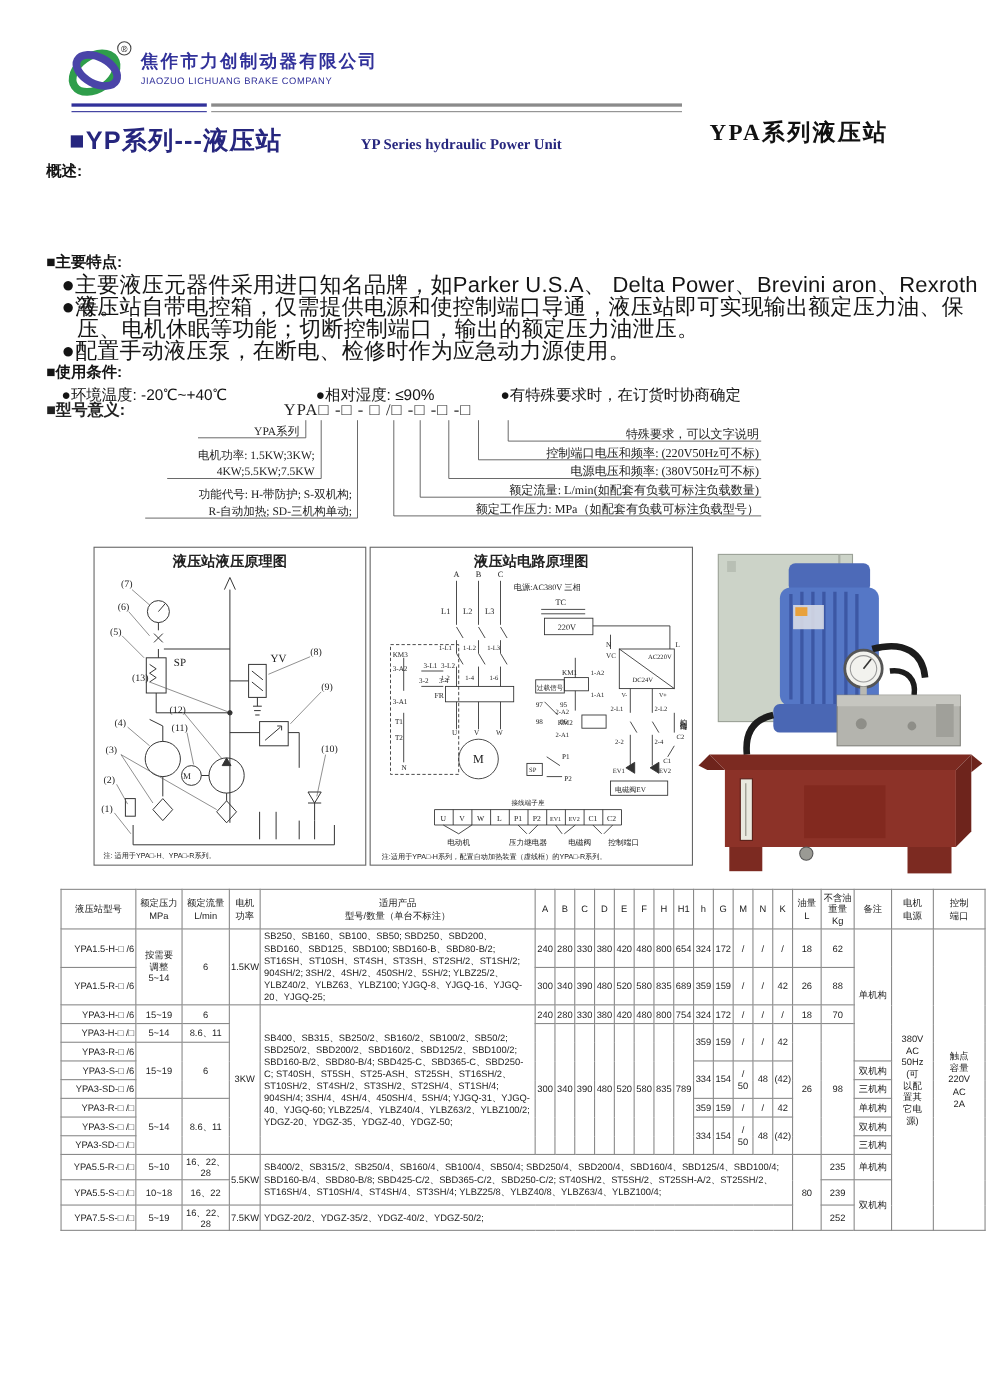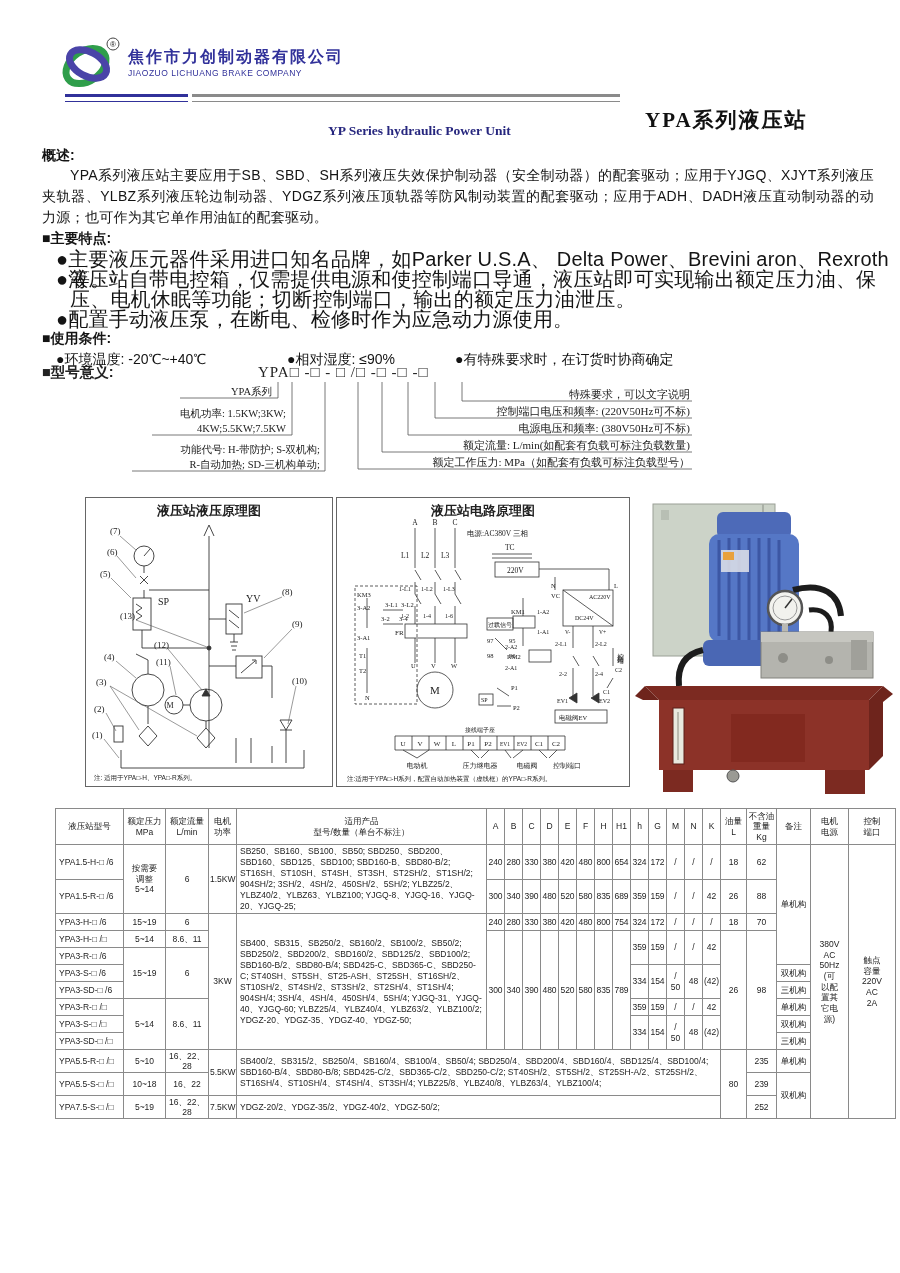--- a/index.html
+++ b/index.html
@@ -25,21 +25,21 @@
   
   .panel{border:1px solid #666;background:#fff;}
   svg text{font-family:"Liberation Serif",serif;fill:#222;}
   .sansT{font-family:"Liberation Sans",sans-serif;}
   
   table.spec{border-collapse:collapse;table-layout:fixed;width:840px;font-size:8.5px;color:#1c1c1c;}
   table.spec td,table.spec th{border:1px solid #8a8a8a;padding:0 1px;text-align:center;vertical-align:middle;
     line-height:1.25;font-weight:normal;overflow:hidden;}
   table.spec .pre{white-space:pre-line;}
   table.spec .prod{text-align:left;padding:1px 3px;line-height:1.3;}
-  table.spec .modelc{text-align:left;padding-left:3px;}
+  table.spec .modelc{text-align:right;padding-left:3px;}
   
   .pg-num{font-size:37px;font-weight:bold;font-family:"Liberation Serif",serif;letter-spacing:4px;}
   .pg-sec{font-size:17px;font-weight:bold;letter-spacing:2px;line-height:17px;}
   .pg-sec-en{font-size:8px;color:#666;}
   .slash{width:2px;height:42px;background:#222;transform:skewX(-16deg);margin:0 7px;}
 </style>
 </head>
 <body>
 
 <div class="page">
@@ -54,25 +54,25 @@
   </div>
   <div class="abs" style="left:128px;top:46px;">
     <div class="company-cn">焦作市力创制动器有限公司</div>
     <div class="company-en">JIAOZUO LICHUANG BRAKE COMPANY</div>
   </div>
   <div class="abs navy rule" style="left:65px;top:94px;width:123px;"></div>
   <div class="abs gray rule" style="left:192px;top:94px;width:428px;"></div>
   <div class="abs navy rule2" style="left:65px;top:99px;width:123px;"></div>
   <div class="abs gray rule2" style="left:192px;top:99px;width:428px;"></div>
 
+  <div class="abs main-title" style="left:63px;top:112px;">■YP系列---液压站</div>
   <div class="abs main-title-en" style="left:328px;top:123px;">YP Series hydraulic Power Unit</div>
   <div class="abs right-title" style="left:645px;top:106px;">YPA系列液压站</div>
 
   <div class="abs lbl" style="left:42px;top:147px;">概述:</div>
-  <div class="abs para" style="left:42px;top:165px;width:832px;">YPA系列液压站主要应用于SB、SBD、SH系列液压失效保护制动器（安全制动器）的配套驱动；应用于YJGQ、XJYT系列液压夹轨器、YLBZ系列液压轮边制动器、YDGZ系列液压顶轨器等防风制动装置的配套驱动；应用于ADH、DADH液压直动制动器的动力源；也可作为其它单作用油缸的配套驱动。</div>
 
   <div class="abs lbl" style="left:42px;top:230px;">■主要特点:</div>
   <div class="abs feat" style="left:56px;top:249px;width:820px;">●主要液压元器件采用进口知名品牌，如Parker U.S.A、 Delta Power、Brevini aron、Rexroth等。</div>
   <div class="abs feat" style="left:56px;top:269px;width:820px;">●液压站自带电控箱，仅需提供电源和使控制端口导通，液压站即可实现输出额定压力油、保压、电机休眠等功能；切断控制端口，输出的额定压力油泄压。</div>
   <div class="abs feat" style="left:56px;top:309px;width:820px;">●配置手动液压泵，在断电、检修时作为应急动力源使用。</div>
 
   <div class="abs lbl" style="left:42px;top:330px;">■使用条件:</div>
   <div class="abs cond" style="left:56px;top:351px;">●环境温度: -20℃~+40℃</div>
   <div class="abs cond" style="left:287px;top:351px;">●相对湿度: ≤90%</div>
   <div class="abs cond" style="left:455px;top:351px;">●有特殊要求时，在订货时协商确定</div>

